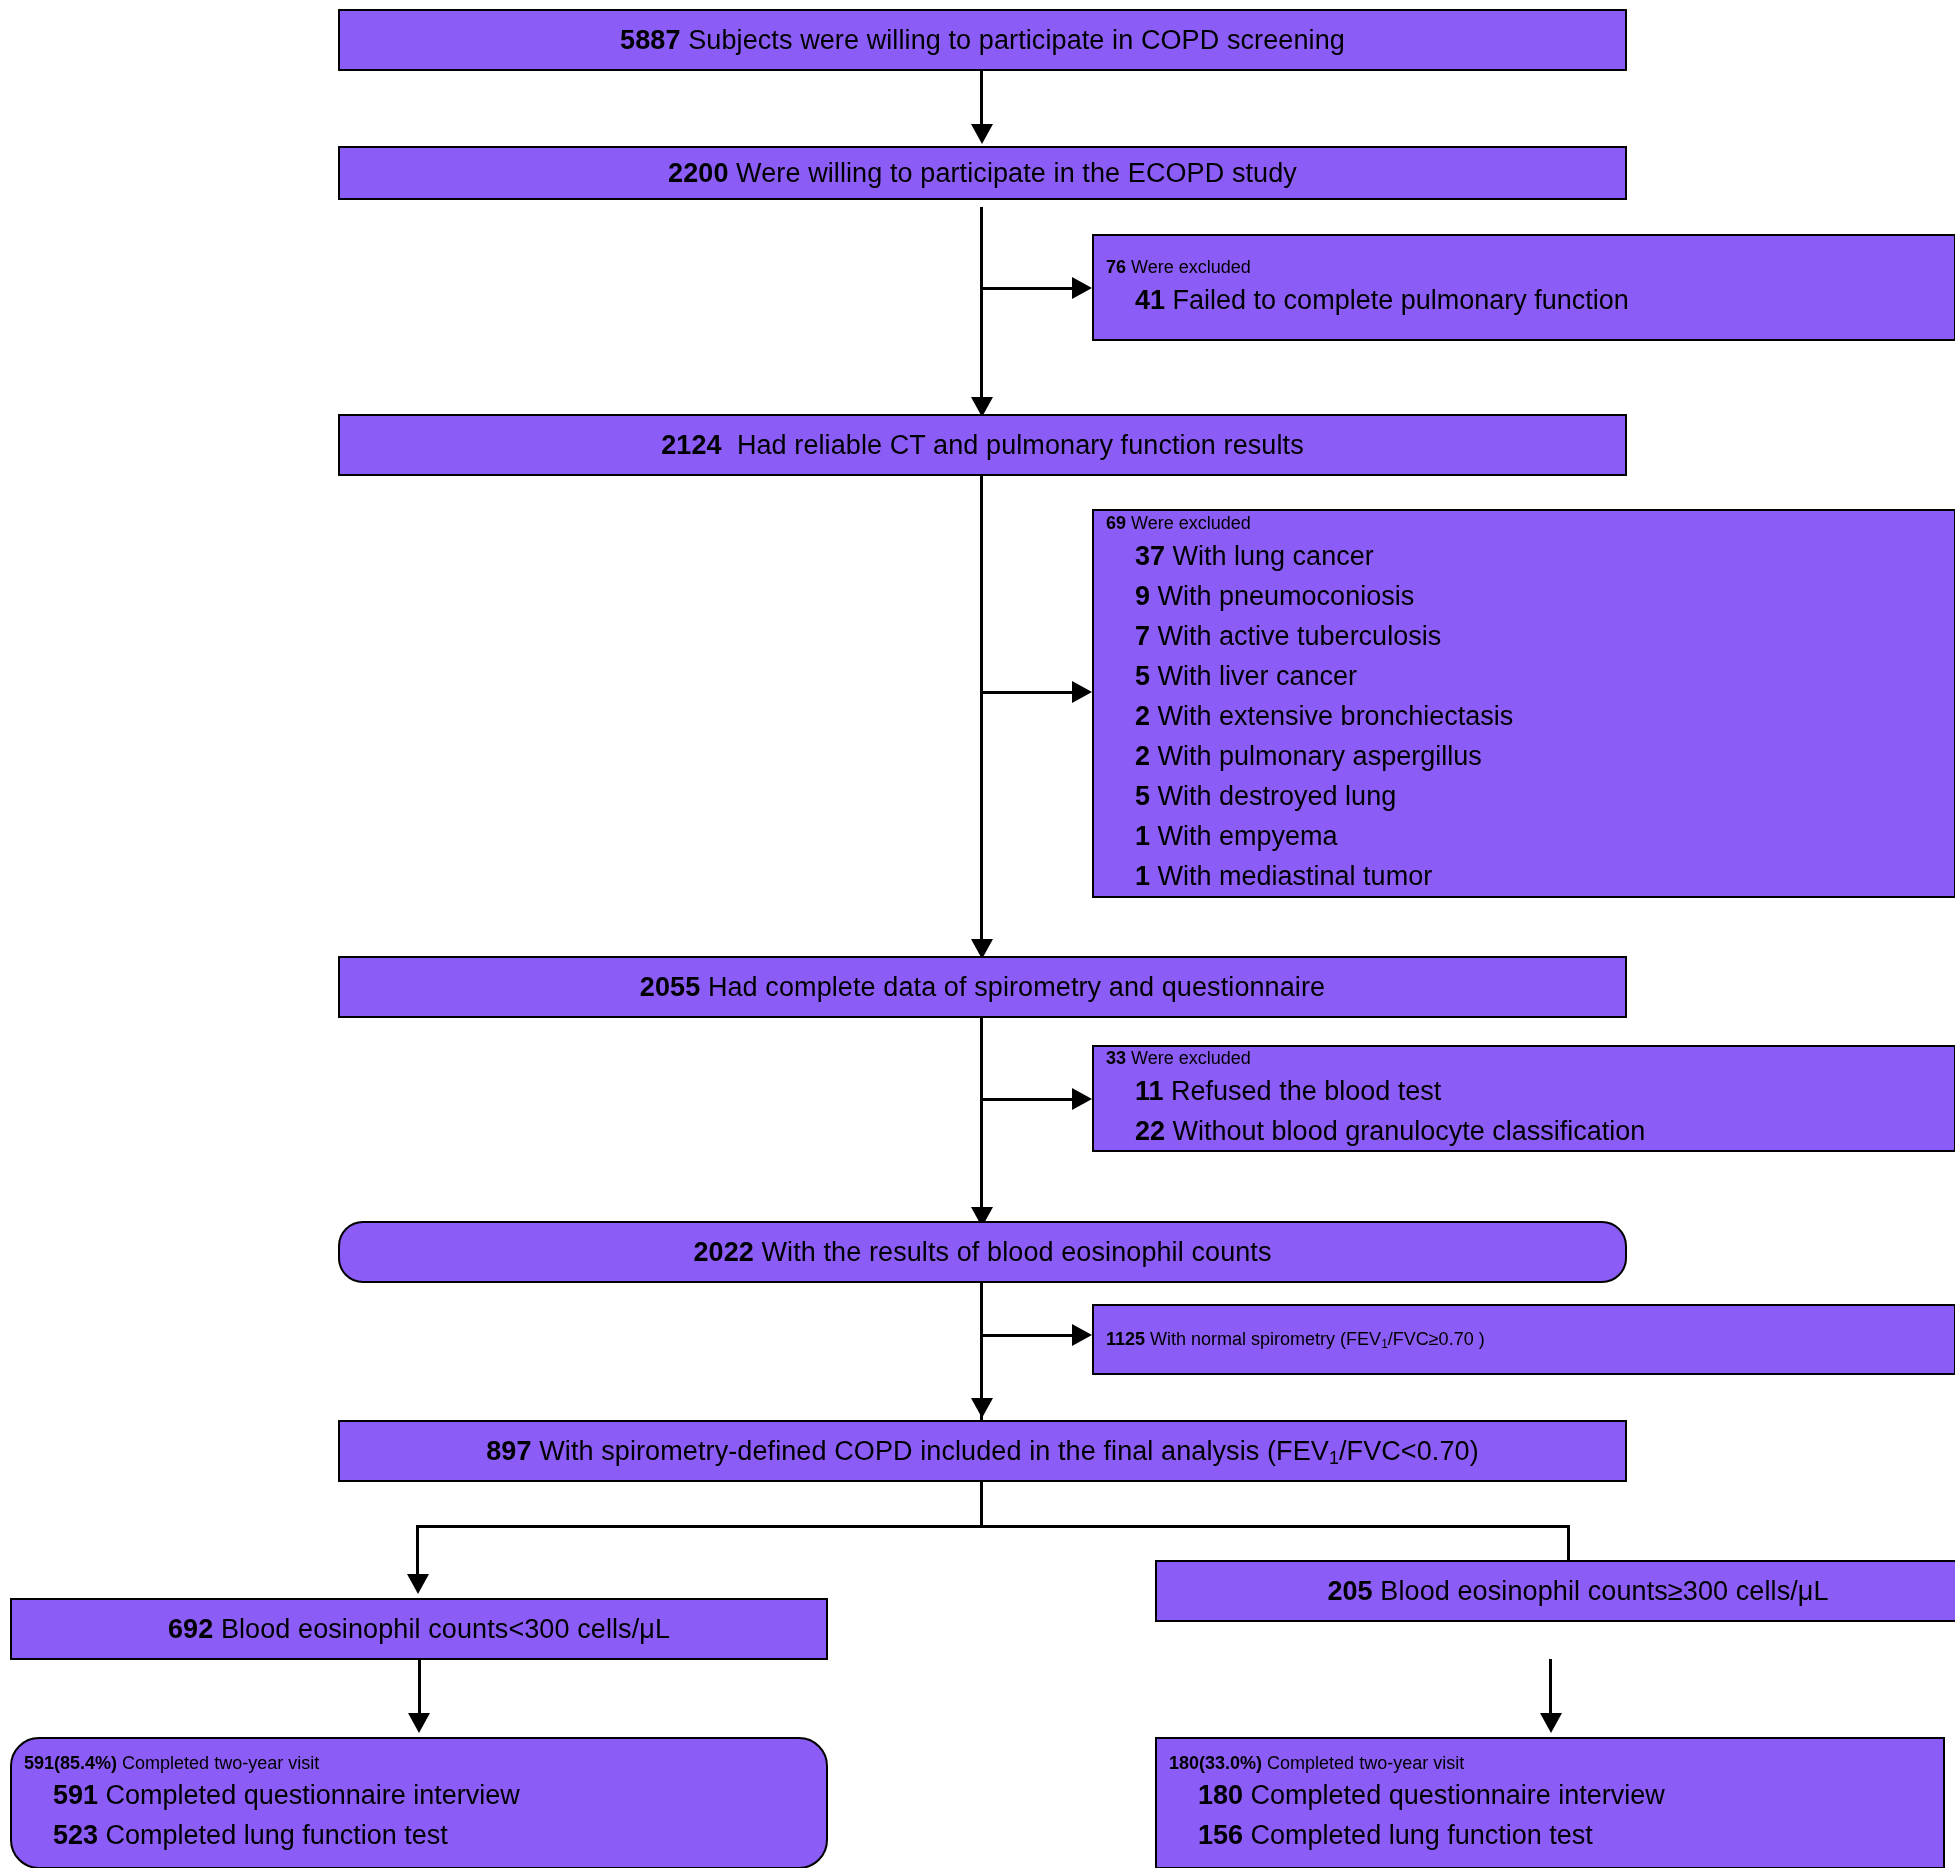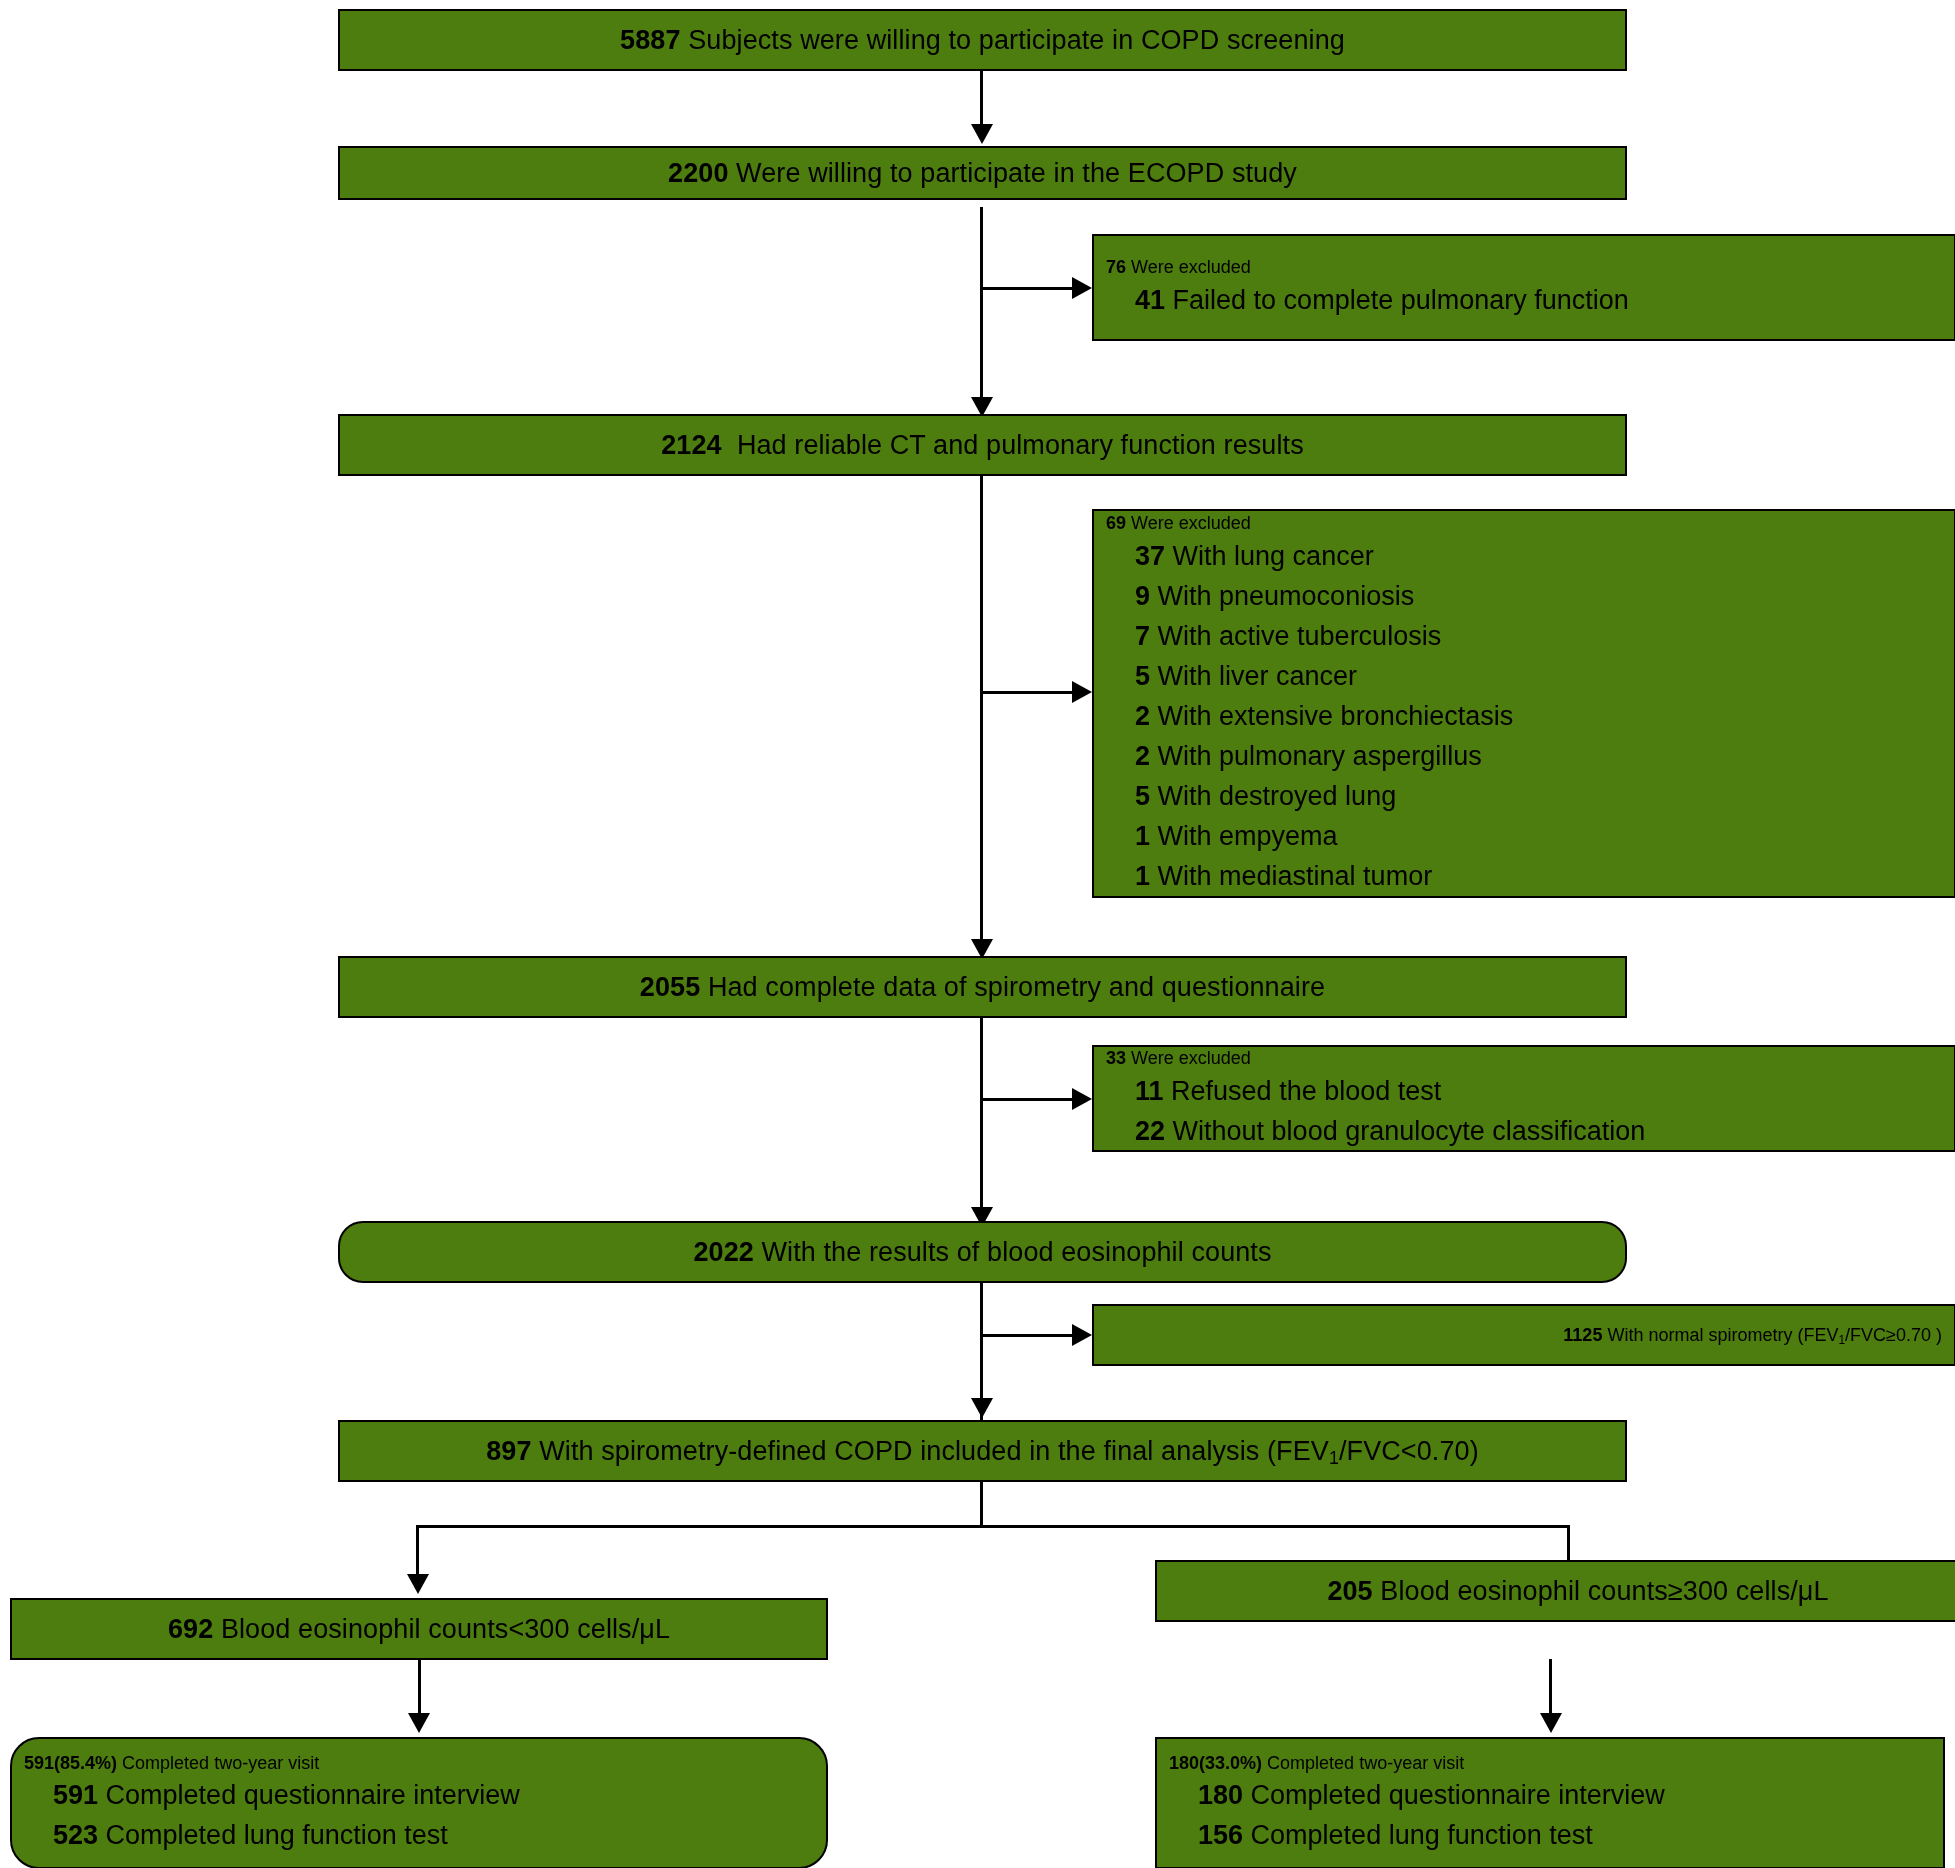--- a/index.html
+++ b/index.html
@@ -15,21 +15,21 @@
     position: relative;
     width: 1955px;
     height: 1868px;
     background: #ffffff;
     overflow: hidden;
   }
   .box {
     position: absolute;
     box-sizing: border-box;
     border: 2.7px solid #000000;
-    background: #4d7c0f;
+    background: #8b5cf6;
     display: flex;
     align-items: center;
   }
   .box.center-text {
     justify-content: center;
   }
   .box.left-text {
     justify-content: flex-start;
   }
   .box-inner {
@@ -176,21 +176,21 @@
       <div class="line-main center"><b>2022</b> <span>With the results of blood eosinophil counts</span></div>
     </div>
   </div>
 
   <div class="vline" style="left:980px; top:1282px; height:146px;"></div>
   <div class="arrow-down" style="left:971px; top:1398px;"></div>
 
   <div class="hline" style="left:980px; top:1334px; width:98px;"></div>
   <div class="arrow-right" style="left:1072px; top:1324px;"></div>
 
-  <div class="box left-text" style="left:1092px; top:1304px; width:864px; height:62px;text-align:right;">
+  <div class="box left-text" style="left:1092px; top:1304px; width:864px; height:71px;">
     <div class="box-inner">
       <div class="line-head"><b>1125</b> <span>With normal spirometry (FEV</span><sub>1</sub><span>/FVC≥0.70 )</span></div>
     </div>
   </div>
 
   <div class="box center-text" style="left:338px; top:1420px; width:1289px; height:62px;">
     <div class="box-inner">
       <div class="line-main center"><b>897</b> <span>With spirometry-defined COPD included in the final analysis (FEV</span><sub>1</sub><span>/FVC&lt;0.70)</span></div>
     </div>
   </div>

